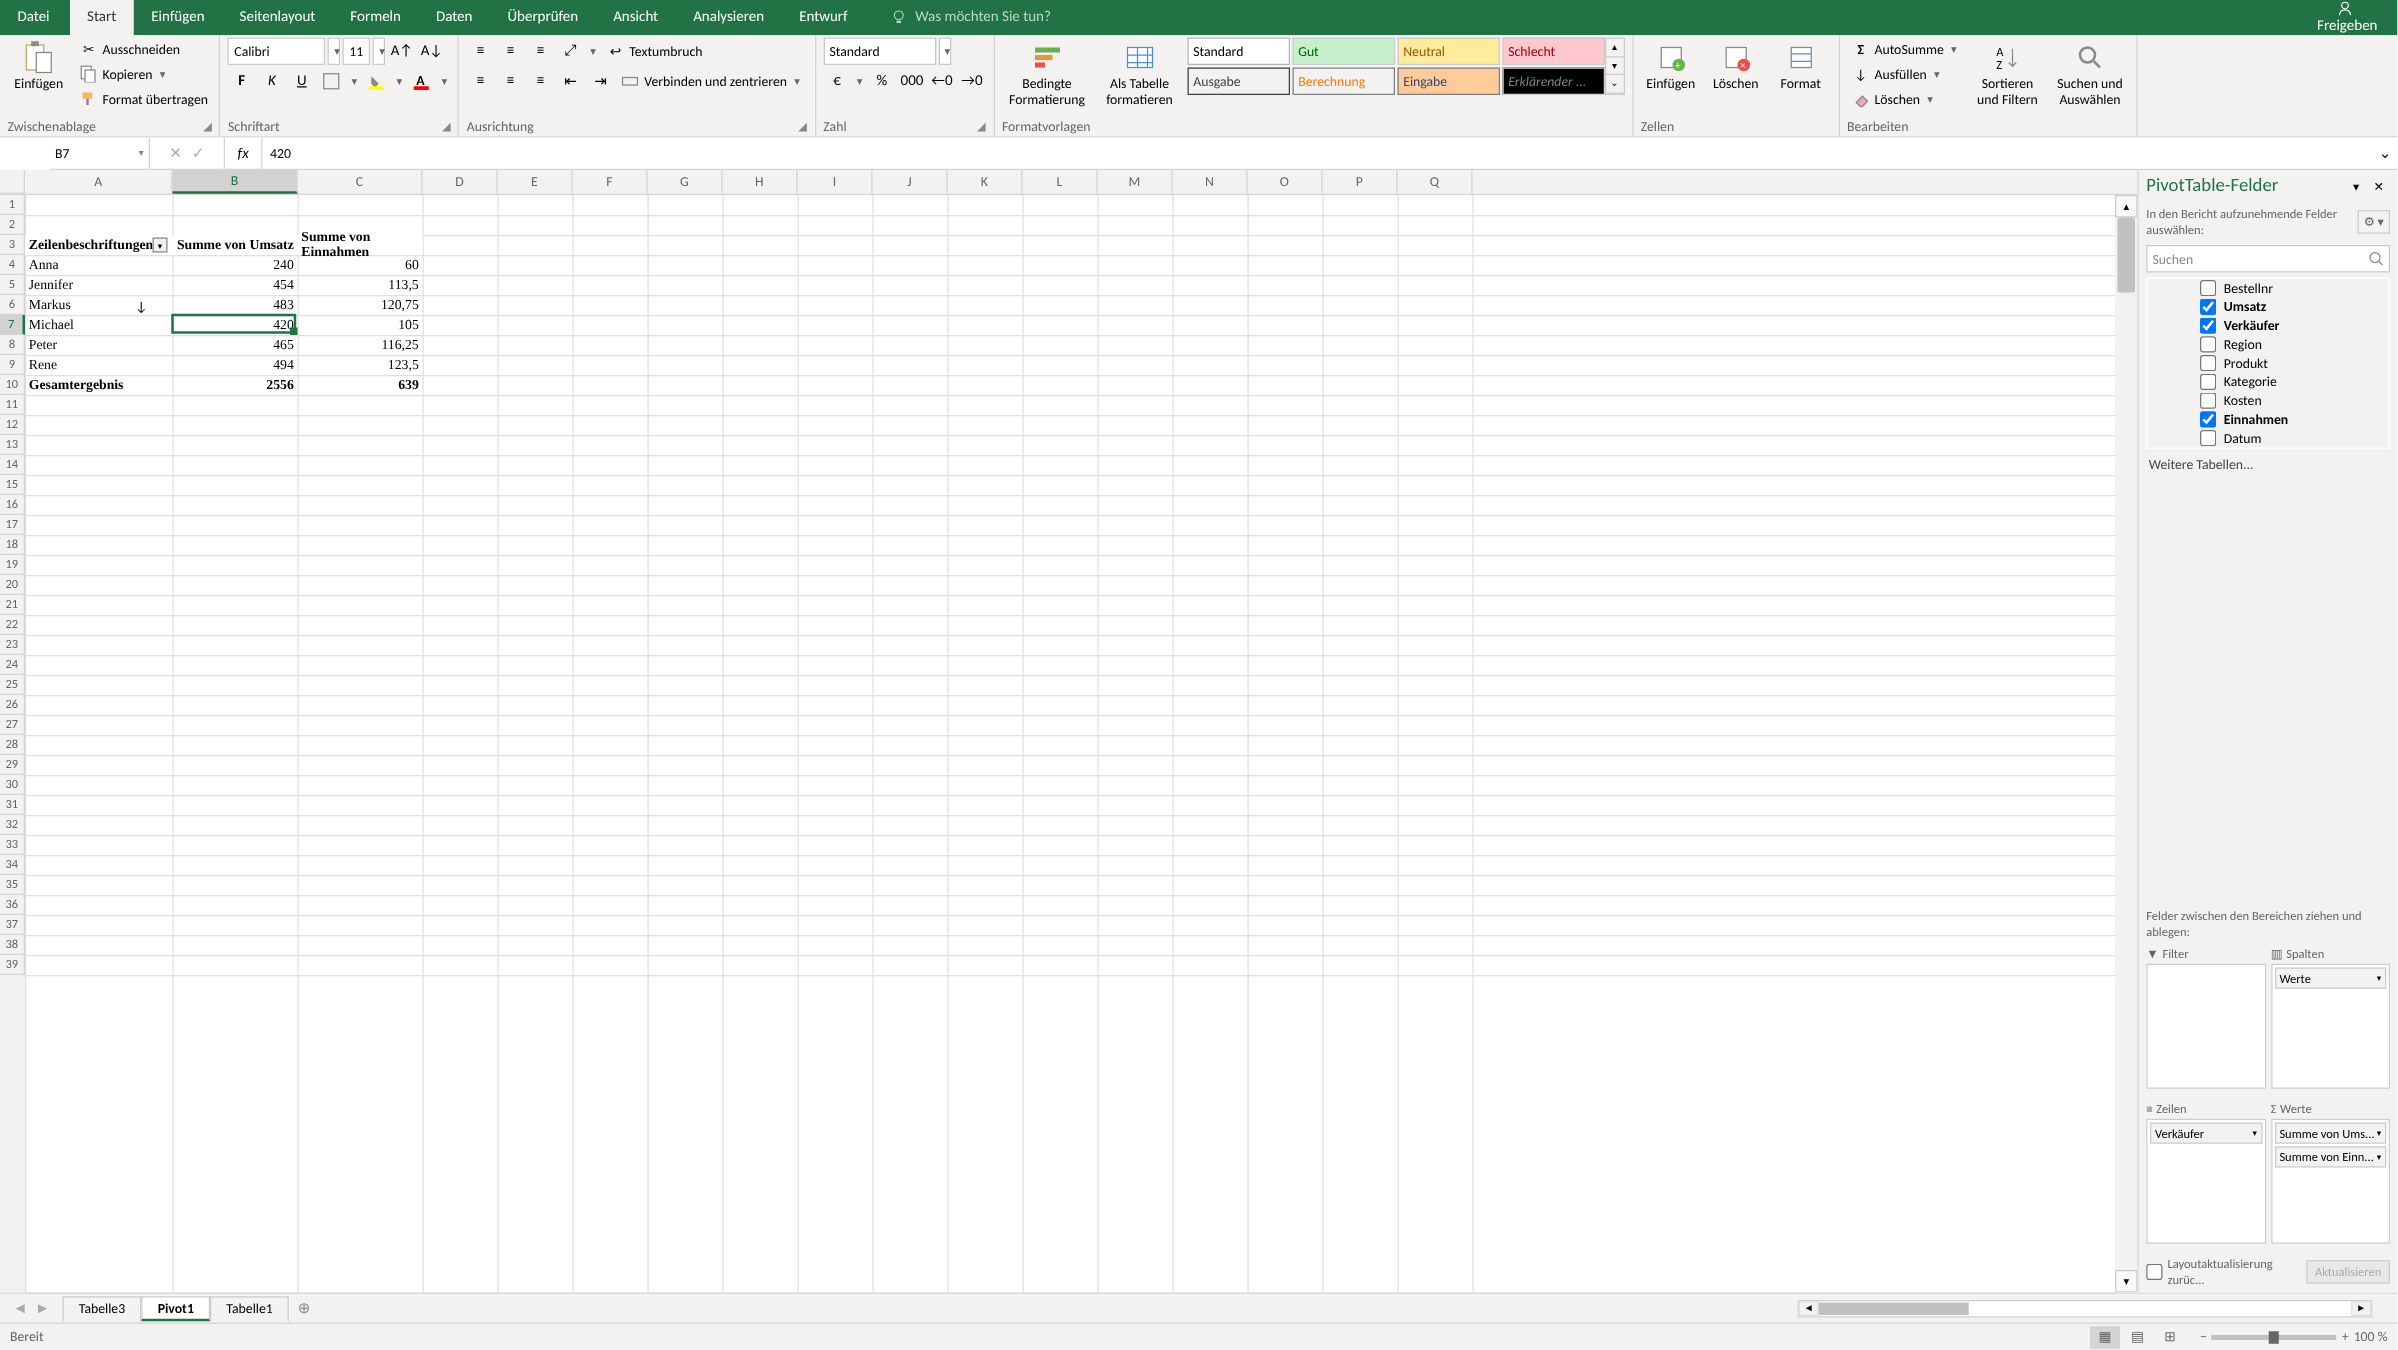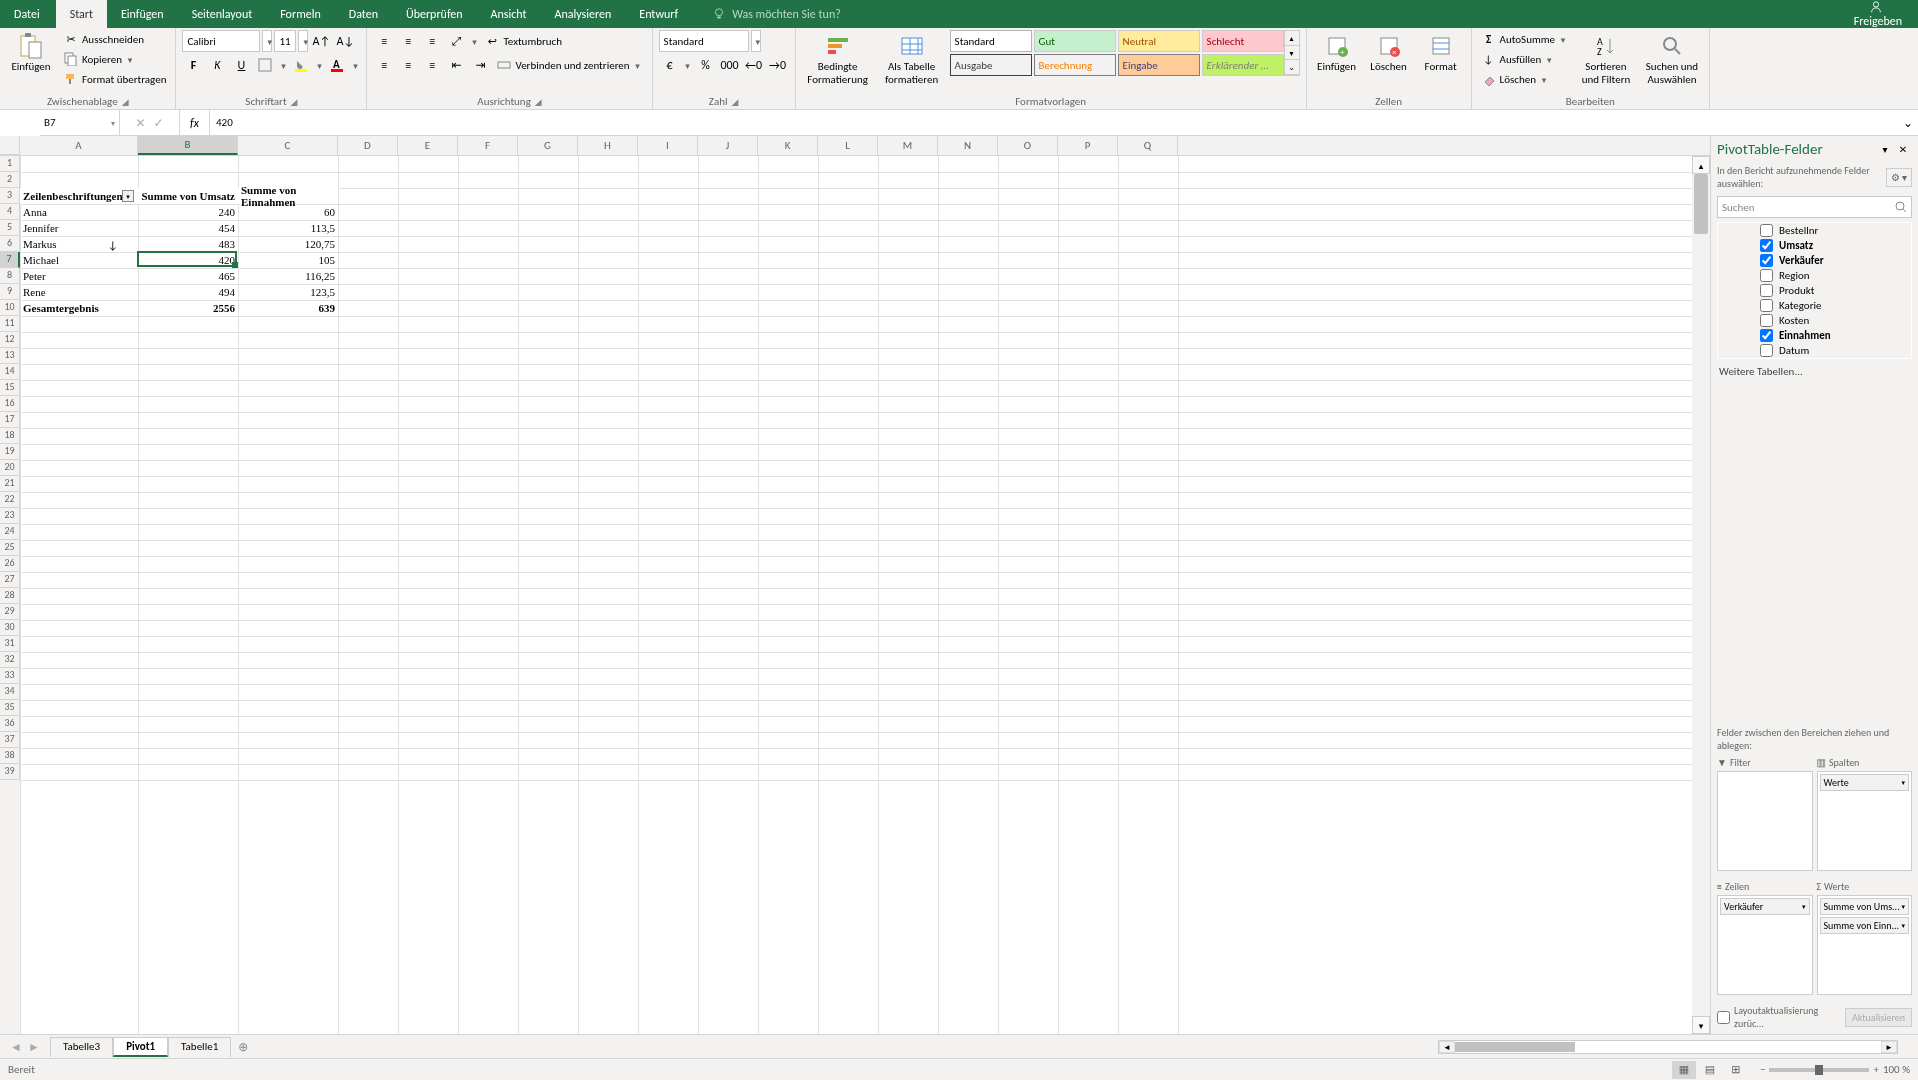--- a/index.html
+++ b/index.html
@@ -13,21 +13,21 @@
 .titlebar .search { margin-left: 20px; display: flex; align-items: center; color: #b7d8c7; }
 .titlebar .search svg { width: 14px; height: 14px; margin-right: 6px; }
 .titlebar .spacer { flex: 1; }
 .titlebar .share { padding: 0 16px; display:flex; align-items:center;flex-direction:column; }
 .titlebar .share svg { width:14px;height:14px;margin-right:4px;}
 
 
 .ribbon { height: 82px; background: #f3f2f1; border-bottom: 1px solid #d4d4d4; display: flex; }
 .rgroup { border-right: 1px solid #d4d4d4; padding: 2px 6px 0; display: flex; flex-direction: column; justify-content: space-between; position: relative; }
 .rgroup .body { display: flex; align-items: flex-start; flex: 1; gap: 4px; }
-.rgroup .label { text-align: center; font-size: 11px; color: #666; padding: 1px 0; display:flex; justify-content:center; align-items:center; gap:4px;}
+.rgroup .label { text-align: center; font-size: 11px; color: #666; padding: 1px 0; display:flex; justify-content:space-between; align-items:center; gap:4px;}
 .rgroup .launcher { font-size:9px; color:#888; cursor:pointer; }
 .col { display: flex; flex-direction: column; gap: 2px; }
 .row { display: flex; align-items: center; gap: 2px; }
 .bigbtn { display: flex; flex-direction: column; align-items: center; width: 50px; text-align: center; font-size: 11px; padding: 2px; cursor: pointer; }
 .bigbtn .ic { width: 28px; height: 28px; display: flex; align-items:center; justify-content:center;}
 .smbtn { display: flex; align-items: center; font-size: 11px; padding: 1px 3px; cursor: pointer; gap:3px;}
 .smbtn .ic { width:16px; height:16px; display:flex;align-items:center;justify-content:center;}
 .iconbtn { width:22px; height:22px; display:flex;align-items:center;justify-content:center;cursor:pointer; font-size:12px; }
 .fontbox { border:1px solid #c8c8c8; background:#fff; height:22px; padding:0 4px; font-size:11px; display:flex;align-items:center;}
 .fontname { width:78px; }
@@ -38,21 +38,21 @@
 
 .styles-gallery { display:grid; grid-template-columns: repeat(4, 82px); grid-template-rows: 22px 22px; gap:2px; }
 .style-cell { border:1px solid #ccc; display:flex; align-items:center; padding:0 4px; font-size:11px; overflow:hidden; white-space:nowrap;}
 .style-cell.standard { background:#fff; border:1px solid #b4b4b4;}
 .style-cell.gut { background:#c6efce; color:#006100;}
 .style-cell.neutral { background:#ffeb9c; color:#9c5700;}
 .style-cell.schlecht { background:#ffc7ce; color:#9c0006;}
 .style-cell.ausgabe { background:#f2f2f2; color:#3f3f3f; border:1px solid #3f3f3f;}
 .style-cell.berechnung { background:#f2f2f2; color:#fa7d00; border:1px solid #7f7f7f;}
 .style-cell.eingabe { background:#ffcc99; color:#3f3f76; border:1px solid #7f7f7f;}
-.style-cell.erklar { font-style:italic; color:#7f7f7f; background:#bef264;}
+.style-cell.erklar { font-style:italic; color:#7f7f7f; background:#000000;}
 .styles-more { width:16px; display:flex; flex-direction:column; border:1px solid #ccc; }
 .styles-more div { flex:1; border-bottom:1px solid #ccc; display:flex;align-items:center;justify-content:center;font-size:8px;}
 
 
 .namebox-row { height: 26px; border-bottom: 1px solid #d4d4d4; display:flex; align-items:stretch; background:#fff;margin-left:40px; }
 .namebox { width: 80px; border-right:1px solid #d4d4d4; display:flex;align-items:center;padding:0 4px; font-size:11px;}
 .namebox .dd2 { margin-left:auto; font-size:8px; color:#888;}
 .fx-btns { width:60px;border-right:1px solid #d4d4d4; display:flex;align-items:center;justify-content:center;gap:8px;color:#aaa;}
 .fx-label { width:30px;border-right:1px solid #d4d4d4;display:flex;align-items:center;justify-content:center;font-style:italic;}
 .formula-input { flex:1; padding:0 6px; display:flex;align-items:center; font-size:11px;}

